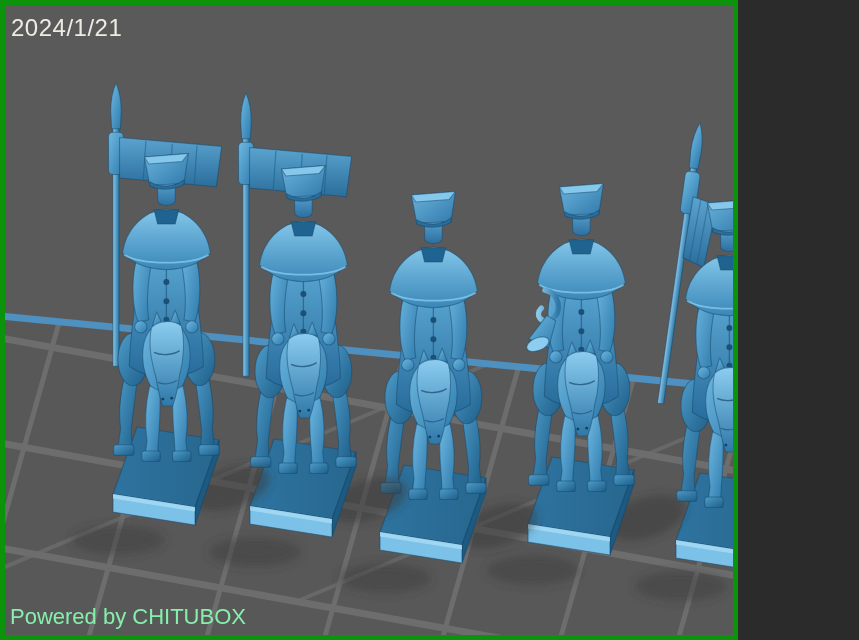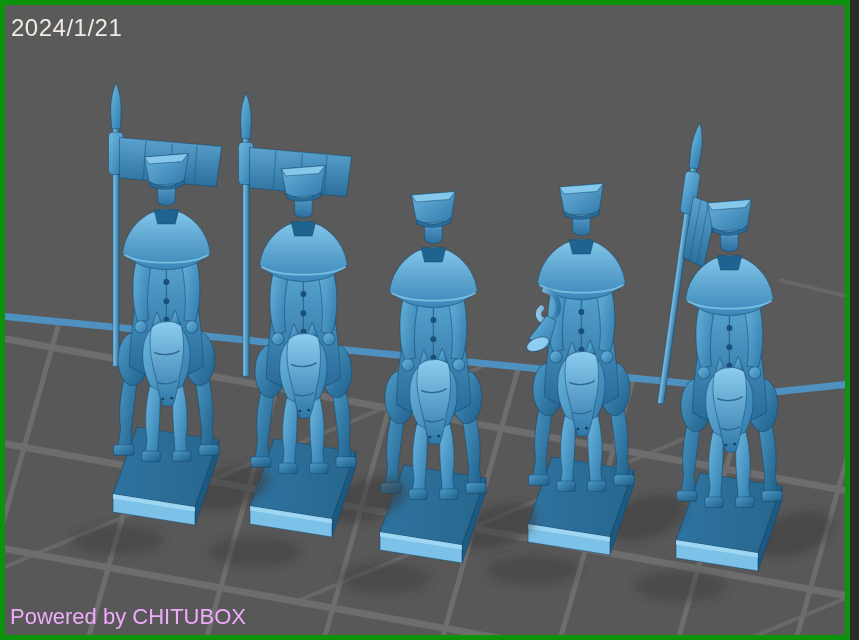--- a/index.html
+++ b/index.html
@@ -1,27 +1,27 @@
 <!DOCTYPE html>
 <html><head>
 <meta charset="utf-8">
 <style>
   html,body{margin:0;padding:0;background:#2b2b2b;}
   #viewport{
-    position:relative;width:850px;height:640px;overflow:hidden;
+    position:relative;width:738px;height:640px;overflow:hidden;
     background:#5a5a5a;font-family:"Liberation Sans",sans-serif;
   }
   #frame-border{
     position:absolute;inset:0;border:5px solid #0b930b;
     pointer-events:none;z-index:30;
   }
   #scene{position:absolute;left:0;top:0;z-index:1;}
   .hud{position:absolute;z-index:20;user-select:none;}
   #hud-date{left:11px;top:14px;font-size:24px;color:#efebe3;letter-spacing:.5px;}
-  #hud-watermark{left:10px;top:604px;font-size:22px;color:#f0abfc;}
+  #hud-watermark{left:10px;top:604px;font-size:22px;color:#86efac;}
   
   .s{stroke:#16486b;stroke-opacity:.5;stroke-width:1.2;stroke-linejoin:round;}
   .grid-line{stroke:#6d6d6d;fill:none;}
   .grid-diag{stroke:#686868;fill:none;}
 </style>
 </head>
 <body>
 
 <div id="viewport">
 

